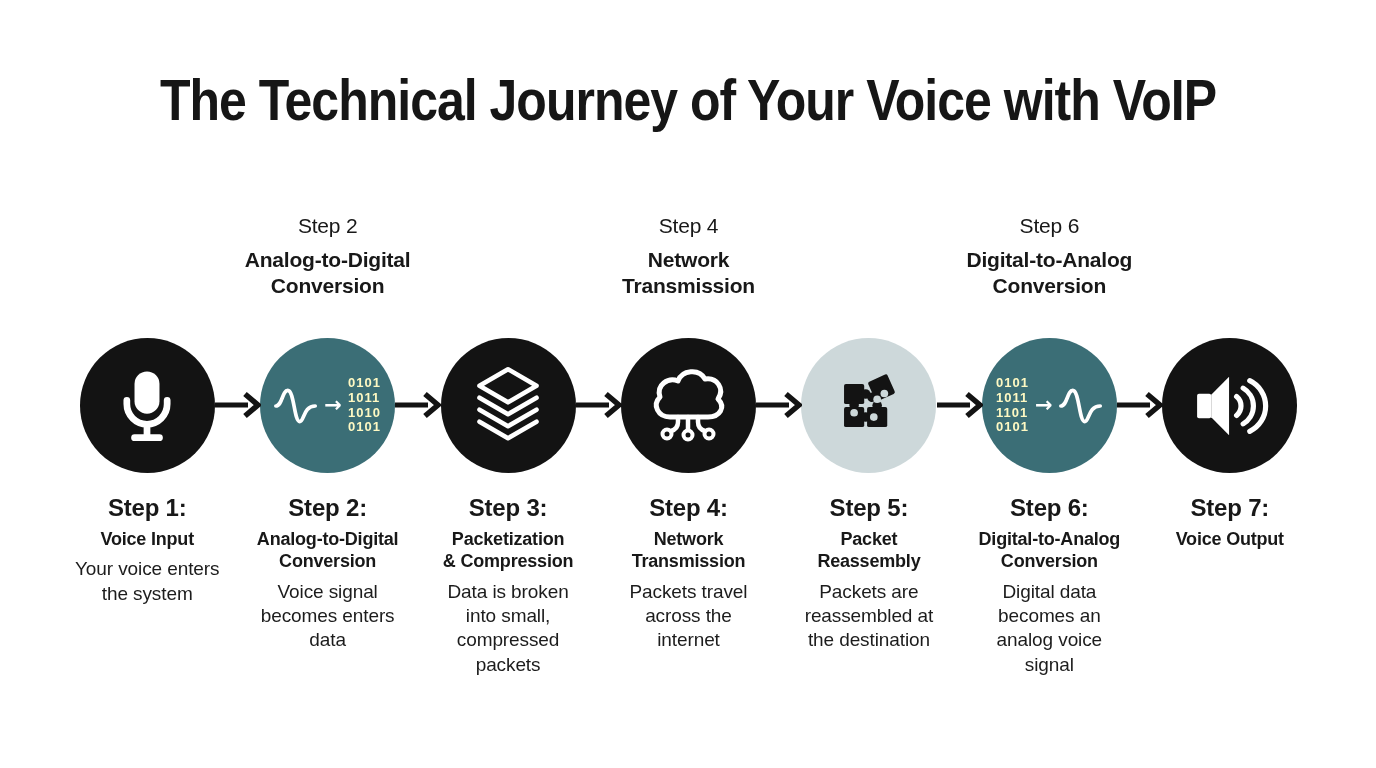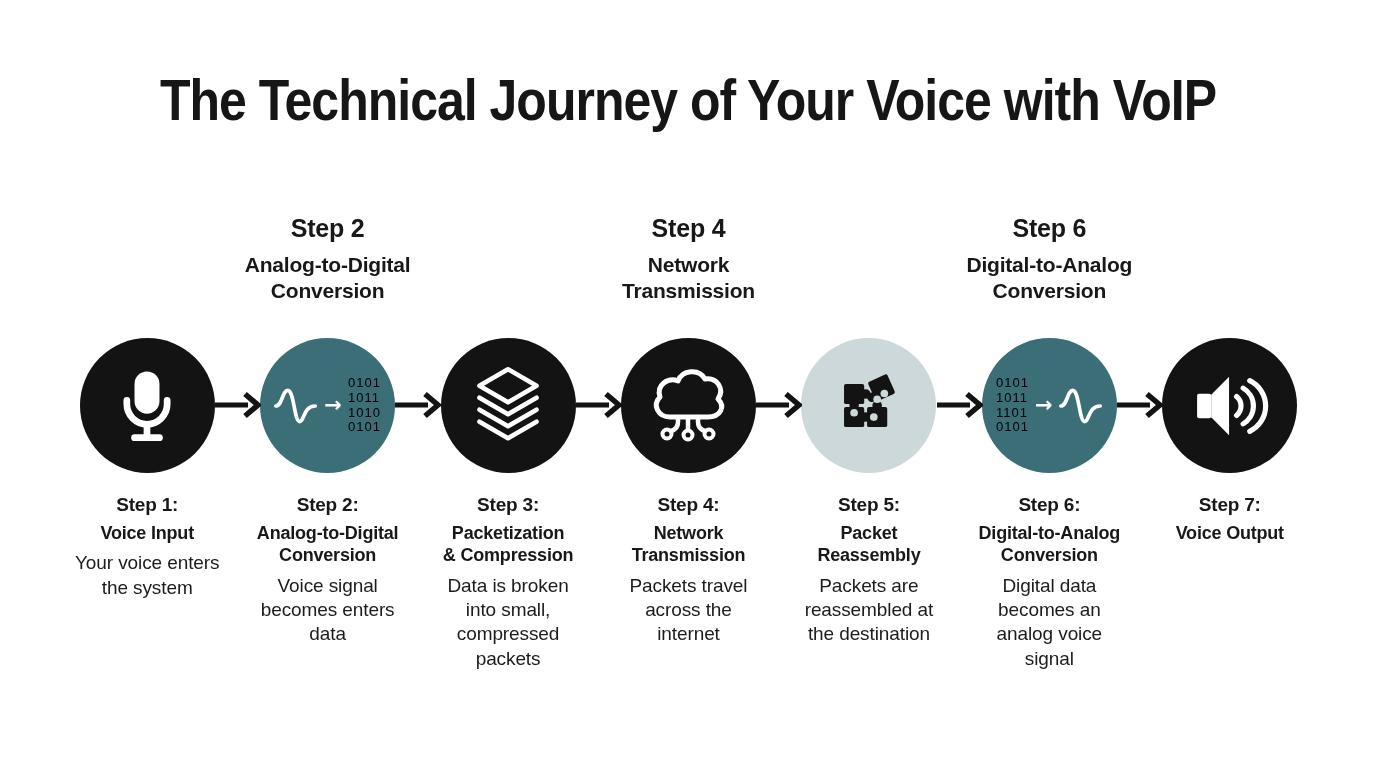--- a/index.html
+++ b/index.html
@@ -19,42 +19,42 @@
 
   
   .cols{position:absolute;left:57px;width:1263px;display:grid;grid-template-columns:repeat(7,1fr);}
 
   
   .headers{top:214px;}
   .hdr{text-align:center;}
   .hdr.c2{grid-column:2;}
   .hdr.c4{grid-column:4;}
   .hdr.c6{grid-column:6;}
-  .hdr-step{font-size:25px;font-weight:bold;letter-spacing:-0.2px;}
+  .hdr-step{font-size:21px;font-weight:normal;letter-spacing:-0.2px;}
   .hdr-name{font-size:21px;font-weight:bold;line-height:1.26;margin:9px -18px 0;white-space:pre-line;letter-spacing:-0.2px;}
 
   
   .icons{top:338px;height:135px;}
   .cell{display:flex;align-items:center;justify-content:center;position:relative;}
   .circle{width:135px;height:135px;border-radius:50%;display:flex;align-items:center;justify-content:center;flex:none;}
   .bg-black{background:#131313;}
   .bg-teal{background:#3b6e76;}
   .bg-light{background:#cdd8da;}
 
   .flow-arrow{position:absolute;top:52px;width:46px;height:30px;}
 
   
   .convert{display:flex;align-items:center;gap:5px;}
-  .binary{color:#000000;font-weight:normal;font-size:13px;line-height:1.14;letter-spacing:1px;text-align:left;}
+  .binary{color:#fef9c3;font-weight:bold;font-size:13px;line-height:1.14;letter-spacing:1px;text-align:left;}
   .mini-arrow{color:#fff;font-family:"DejaVu Sans",sans-serif;font-size:21px;font-weight:bold;line-height:1;padding:0 1px;}
 
   
   .captions{top:494px;}
   .cap{text-align:center;}
-  .cap-step{font-size:19px;font-weight:bold;letter-spacing:-0.2px;}
+  .cap-step{font-size:24px;font-weight:bold;letter-spacing:-0.2px;}
   .cap-name{font-size:18px;font-weight:bold;line-height:1.24;margin:6px -16px 7px;white-space:pre-line;letter-spacing:-0.2px;}
   .cap-desc{font-size:19px;line-height:1.28;color:#1c1c1c;white-space:pre-line;letter-spacing:-0.1px;}
 </style>
 </head>
 <body>
 
 <div class="stage">
 
   <div class="title">The Technical Journey of Your Voice with VoIP</div>
 

